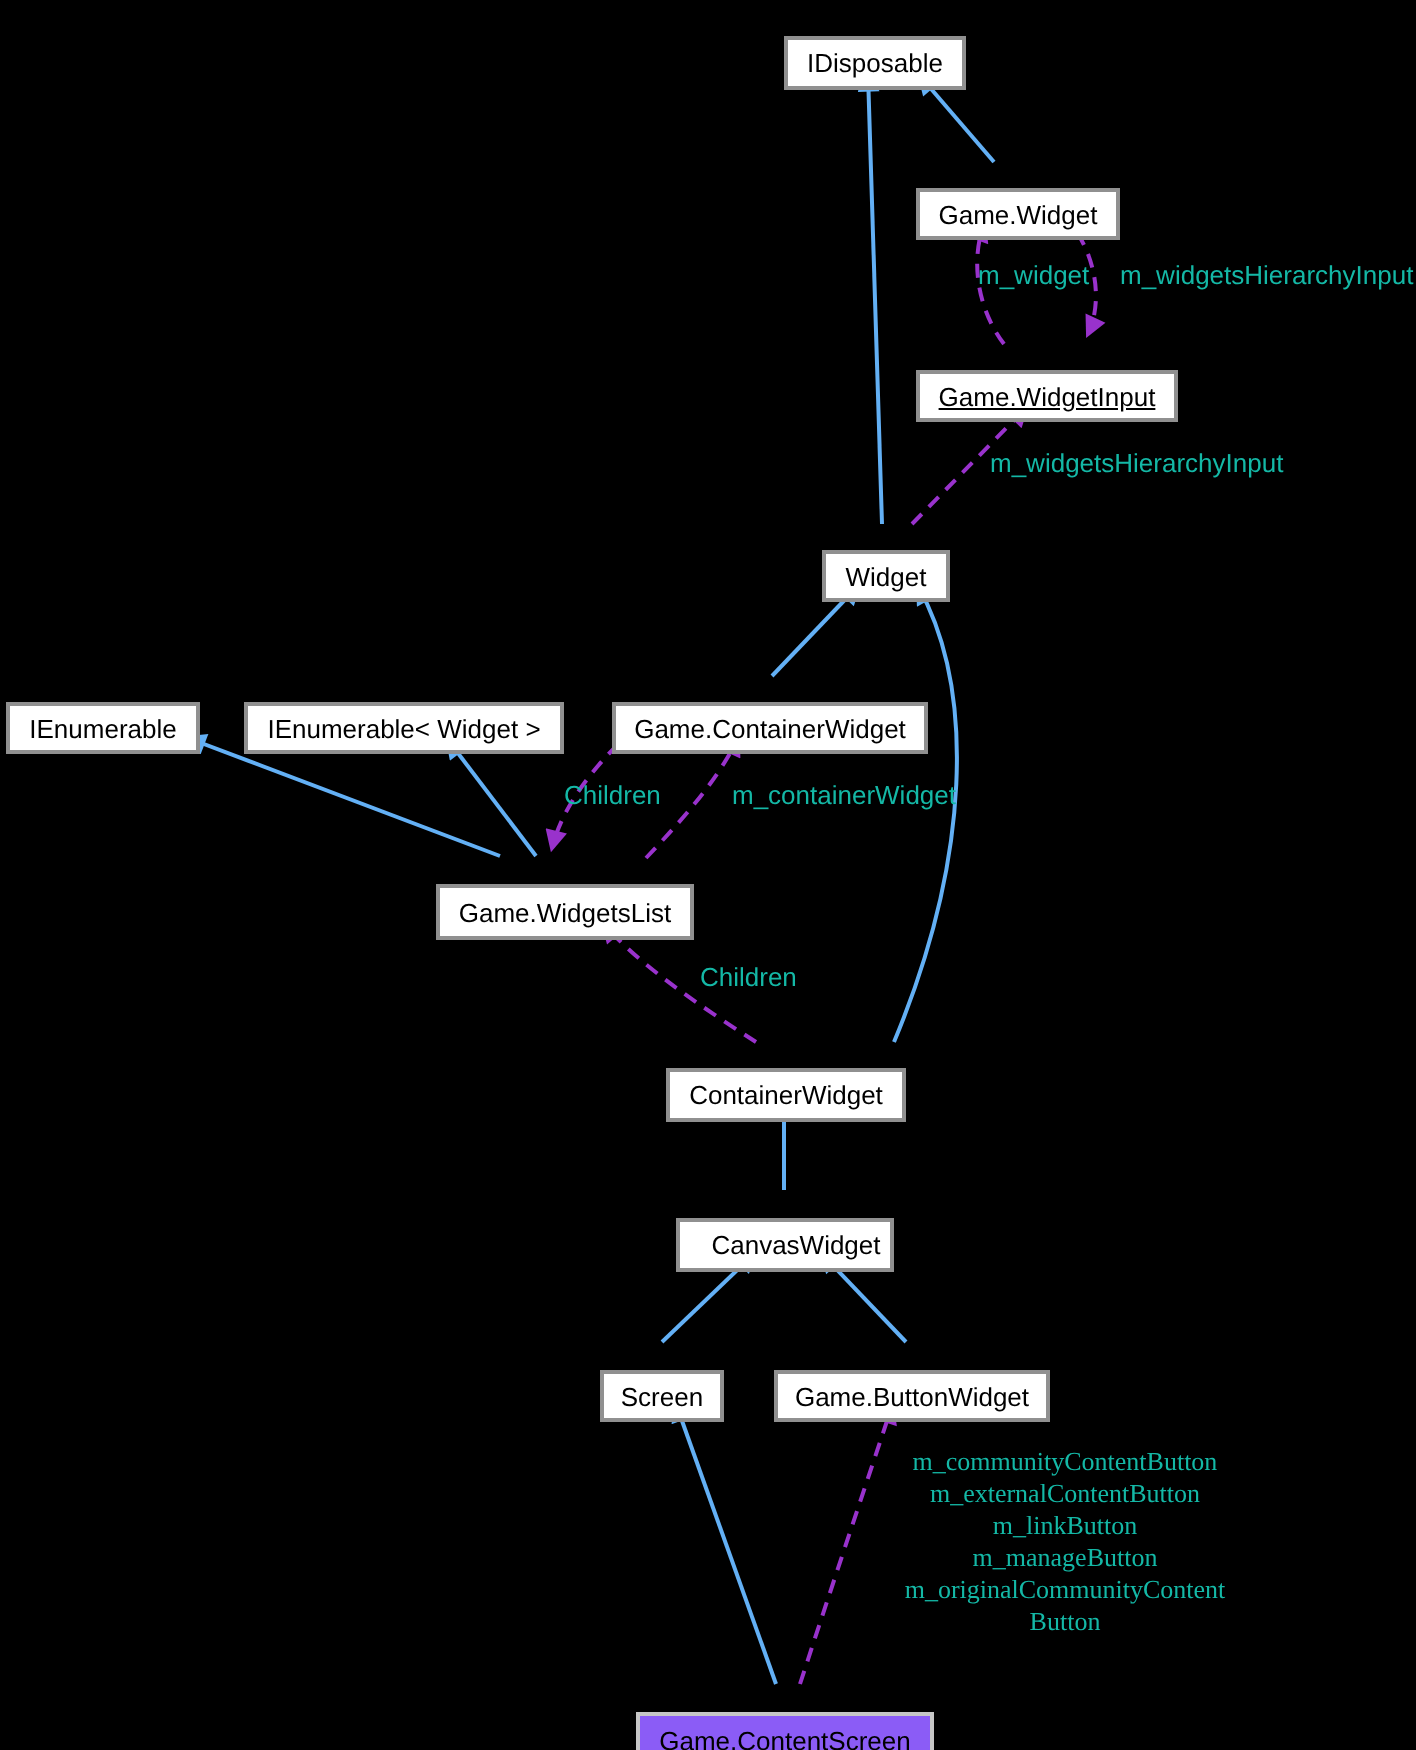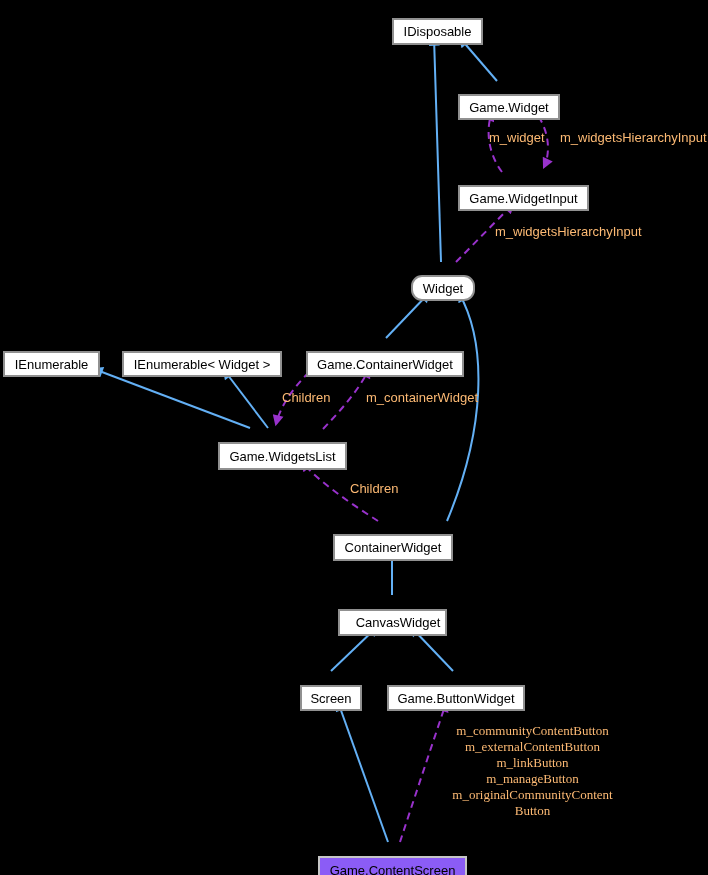--- a/index.html
+++ b/index.html
@@ -22,21 +22,21 @@
     white-space:nowrap;
     z-index:2;
     margin-top:13px;
   }
   .node.focus{
     background:#8b5cf6;
     border-color:#c6c6c6;
   }
   .edge-label{
     position:absolute;
-    color:#fdba74;
+    color:#14b8a6;
     font-size:13px;
     line-height:15px;
     white-space:nowrap;
     z-index:3;
   }
   .edge-label.multiline{
     white-space:pre-line;
     text-align:center;
     line-height:16px;
     width:215px;
@@ -79,23 +79,23 @@
       <path d="M323,429 C341,410 359,390 369,369" marker-end="url(#ap)"></path>
       <path d="M378,521 C350,503 319,482 302,462" marker-end="url(#ap)"></path>
       <path d="M400,842 C414,799 431,748 446,703" marker-end="url(#ap)"></path>
     </g>
   </svg>
 
   <div class="node" style="left:392px;top:5px;width:91px;height:27px;">IDisposable</div>
 
   <div class="node" style="left:458px;top:81px;width:102px;height:26px;">Game.Widget</div>
 
-  <div class="node" style="left:458px;top:172px;width:131px;height:26px;">Game.WidgetInput</div>
+  <div class="node" style="left:458px;top:172px;width:131px;height:26px;text-decoration:underline;">Game.WidgetInput</div>
 
-  <div class="node" style="left:411px;top:262px;width:64px;height:26px;border-radius:11px;">Widget</div>
+  <div class="node" style="left:411px;top:262px;width:64px;height:26px;">Widget</div>
 
   <div class="node" style="left:122px;top:338px;width:160px;height:26px;">IEnumerable&lt; Widget &gt;</div>
 
   <div class="node" style="left:3px;top:338px;width:97px;height:26px;">IEnumerable</div>
 
   <div class="node" style="left:306px;top:338px;width:158px;height:26px;">Game.ContainerWidget</div>
 
   <div class="node" style="left:218px;top:429px;width:129px;height:28px;">Game.WidgetsList</div>
 
   <div class="node" style="left:333px;top:521px;width:120px;height:27px;">ContainerWidget</div>

